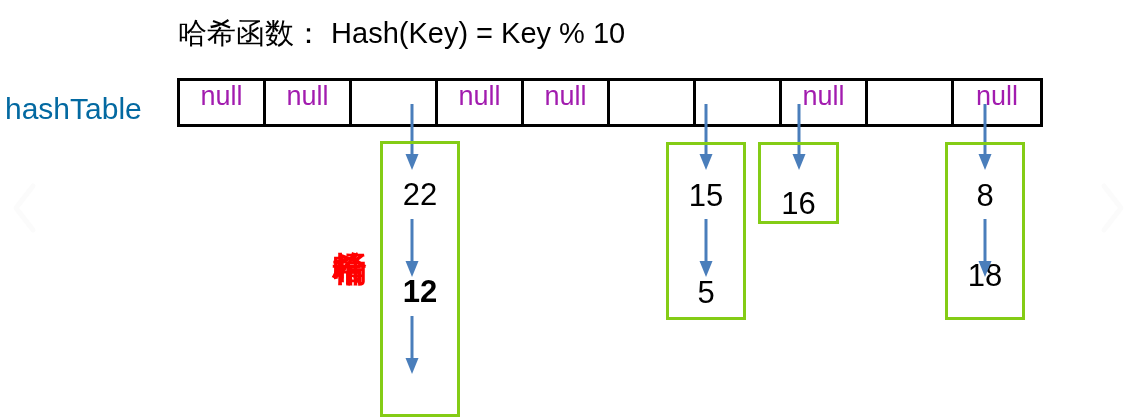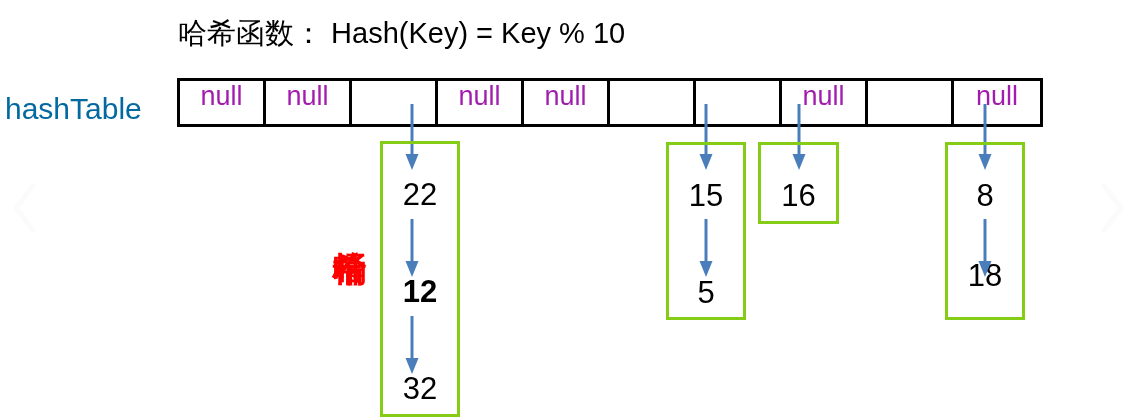--- a/index.html
+++ b/index.html
@@ -164,21 +164,20 @@
   <div class="arrow" style="left:405px; top:104px; height:68px;">
     <svg viewBox="0 0 14 68" preserveAspectRatio="none" aria-hidden="true">
       <line x1="7" y1="0" x2="7" y2="54" stroke="#4a7ebb" stroke-width="3"></line>
       <polygon points="7,66 0.5,50 13.5,50" fill="#4a7ebb"></polygon>
     </svg>
   </div>
 
   <div class="bucket" style="left:380px; top:141px; width:80px; height:276px;">
     <div class="node" style="top:34px;">22</div>
     <div class="node" style="top:131px;font-weight:bold;">12</div>
-    <div class="node" style="top:228px;">32</div>
   </div>
 
   <div class="arrow" style="left:405px; top:219px; height:60px;">
     <svg viewBox="0 0 14 60" preserveAspectRatio="none" aria-hidden="true">
       <line x1="7" y1="0" x2="7" y2="46" stroke="#4a7ebb" stroke-width="3"></line>
       <polygon points="7,58 0.5,42 13.5,42" fill="#4a7ebb"></polygon>
     </svg>
   </div>
 
   <div class="arrow" style="left:405px; top:316px; height:60px;">
@@ -210,21 +209,21 @@
   </div>
 
   <div class="arrow" style="left:792px; top:104px; height:68px;">
     <svg viewBox="0 0 14 68" preserveAspectRatio="none" aria-hidden="true">
       <line x1="7" y1="0" x2="7" y2="54" stroke="#4a7ebb" stroke-width="3"></line>
       <polygon points="7,66 0.5,50 13.5,50" fill="#4a7ebb"></polygon>
     </svg>
   </div>
 
   <div class="bucket" style="left:758px; top:142px; width:81px; height:82px;">
-    <div class="node" style="top:34px;">16</div>
+    <div class="node" style="top:42px;">16</div>
   </div>
 
   <div class="arrow" style="left:978px; top:104px; height:68px;">
     <svg viewBox="0 0 14 68" preserveAspectRatio="none" aria-hidden="true">
       <line x1="7" y1="0" x2="7" y2="54" stroke="#4a7ebb" stroke-width="3"></line>
       <polygon points="7,66 0.5,50 13.5,50" fill="#4a7ebb"></polygon>
     </svg>
   </div>
 
   <div class="bucket" style="left:945px; top:142px; width:80px; height:178px;">

